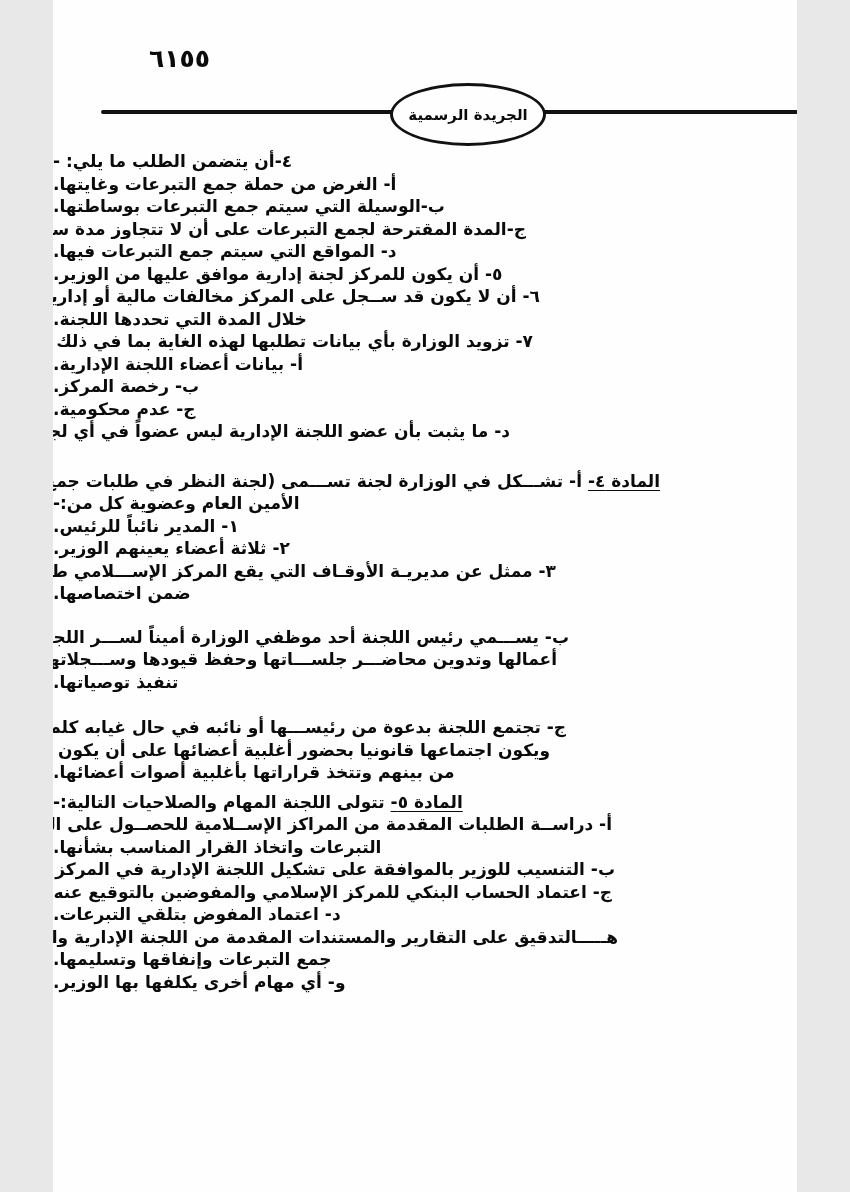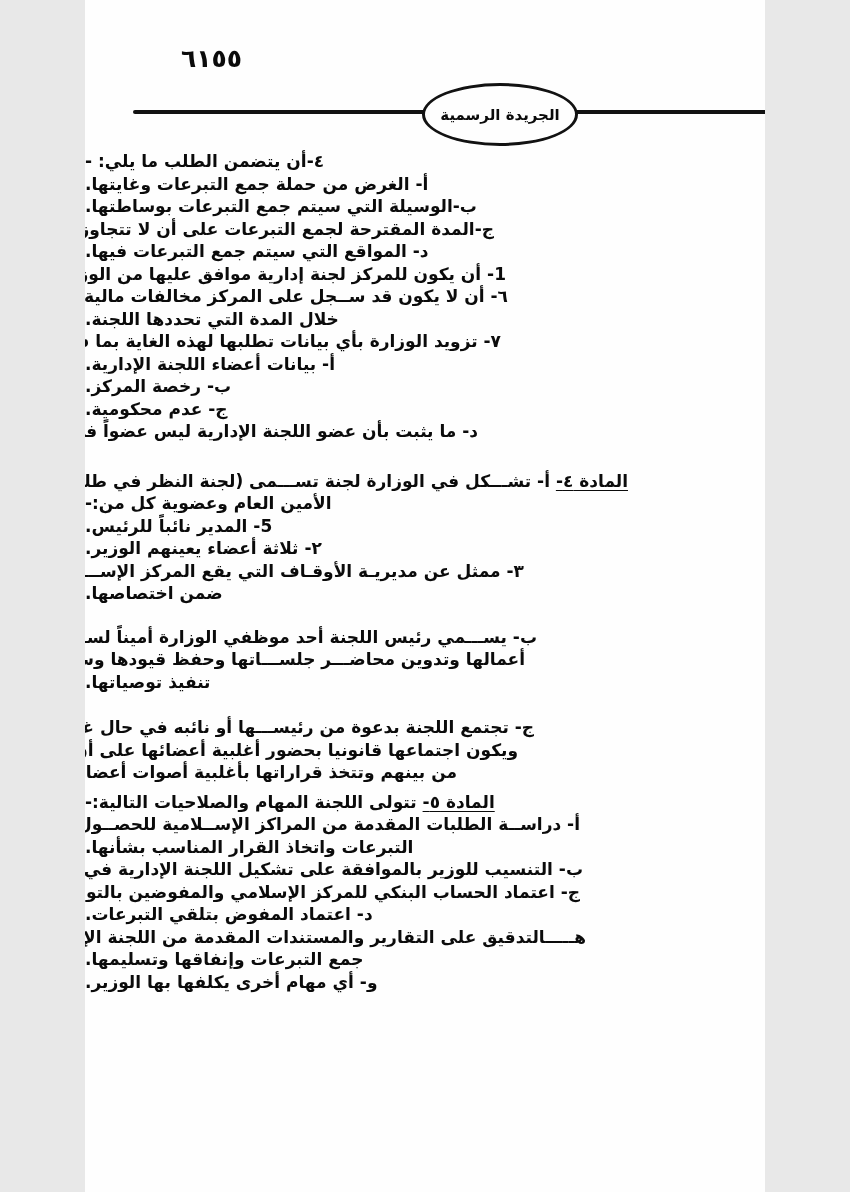--- a/index.html
+++ b/index.html
@@ -1,17 +1,17 @@
 <!DOCTYPE html>
 <html lang="ar"><head>
 <meta charset="utf-8">
 <style>
   html,body{margin:0;padding:0;background:#e8e8e8;}
   .page{
-    position:relative;width:680px;height:1192px;background:#fefefe;
+    position:relative;width:744px;height:1192px;background:#fefefe;
     overflow:hidden;margin:0 auto;
     font-family:"DejaVu Sans",sans-serif;font-weight:bold;color:#0b0b0b;
   }
   .page-number{
     position:absolute;top:44px;left:96px;direction:rtl;
     font-family:"DejaVu Sans",sans-serif;font-size:25px;letter-spacing:7px;
   }
   .header-rule{
     position:absolute;top:110px;left:48px;width:752px;height:4px;
     background:#121212;border-radius:2px;
@@ -42,32 +42,32 @@
   <div class="gazette-oval">
     <span class="title">الجريدة الرسمية</span>
   </div>
 
   <div class="content">
     <div class="ln" style="margin-right:256px">٤-أن يتضمن الطلب ما يلي: -</div>
     <div class="ln" style="margin-right:261px">أ- الغرض من حملة جمع التبرعات وغايتها.</div>
     <div class="ln" style="margin-right:269px">ب-الوسيلة التي سيتم جمع التبرعات بوساطتها.</div>
     <div class="ln" style="margin-right:271px">ج-المدة المقترحة لجمع التبرعات على أن لا تتجاوز مدة سنة.</div>
     <div class="ln" style="margin-right:275px">د- المواقع التي سيتم جمع التبرعات فيها.</div>
-    <div class="ln" style="margin-right:259px">1- أن يكون للمركز لجنة إدارية موافق عليها من الوزير.</div>
+    <div class="ln" style="margin-right:259px">٥- أن يكون للمركز لجنة إدارية موافق عليها من الوزير.</div>
     <div class="ln" style="margin-right:257px">٦- أن لا يكون قد ســجل على المركز مخالفات مالية أو إدارية، ما لم يتم إزالتها</div>
     <div class="ln" style="margin-right:285px">خلال المدة التي تحددها اللجنة.</div>
     <div class="ln" style="margin-right:264px">٧- تزويد الوزارة بأي بيانات تطلبها لهذه الغاية بما في ذلك ما يلي:-</div>
     <div class="ln" style="margin-right:284px">أ- بيانات أعضاء اللجنة الإدارية.</div>
     <div class="ln" style="margin-right:292px">ب- رخصة المركز.</div>
     <div class="ln" style="margin-right:295px">ج- عدم محكومية.</div>
     <div class="ln" style="margin-right:287px">د- ما يثبت بأن عضو اللجنة الإدارية ليس عضواً في أي لجنة أخرى.</div>
 
     <div class="ln" style="margin-top:27px;margin-right:137px"><span class="u">المادة ٤-</span><span> أ- تشـــكل في الوزارة لجنة تســـمى (لجنة النظر في طلبات جمع التبرعات) برئاســـة</span></div>
     <div class="ln" style="margin-right:210px">الأمين العام وعضوية كل من:-</div>
-    <div class="ln" style="margin-right:241px">5- المدير نائباً للرئيس.</div>
+    <div class="ln" style="margin-right:241px">١- المدير نائباً للرئيس.</div>
     <div class="ln" style="margin-right:241px">٢- ثلاثة أعضاء يعينهم الوزير.</div>
     <div class="ln" style="margin-right:241px">٣- ممثل عن مديريـة الأوقـاف التي يقع المركز الإســـلامي طـالـب التصـــريح</div>
     <div class="ln" style="margin-right:404px">ضمن اختصاصها.</div>
 
     <div class="ln" style="margin-top:21px;margin-right:228px">ب- يســـمي رئيس اللجنة أحد موظفي الوزارة أميناً لســـر اللجنة يتولى تنظيم جدول</div>
     <div class="ln" style="margin-right:240px">أعمالها وتدوين محاضـــر جلســـاتها وحفظ قيودها وســـجلاتها ومعاملاتها ومتابعة</div>
     <div class="ln" style="margin-right:389px">تنفيذ توصياتها.</div>
 
     <div class="ln" style="margin-top:23px;margin-right:231px">ج- تجتمع اللجنة بدعوة من رئيســـها أو نائبه في حال غيابه كلما دعت الحاجة</div>
     <div class="ln" style="margin-right:247px">ويكون اجتماعها قانونيا بحضور أغلبية أعضائها على أن يكون الرئيس أو نائبه</div>

